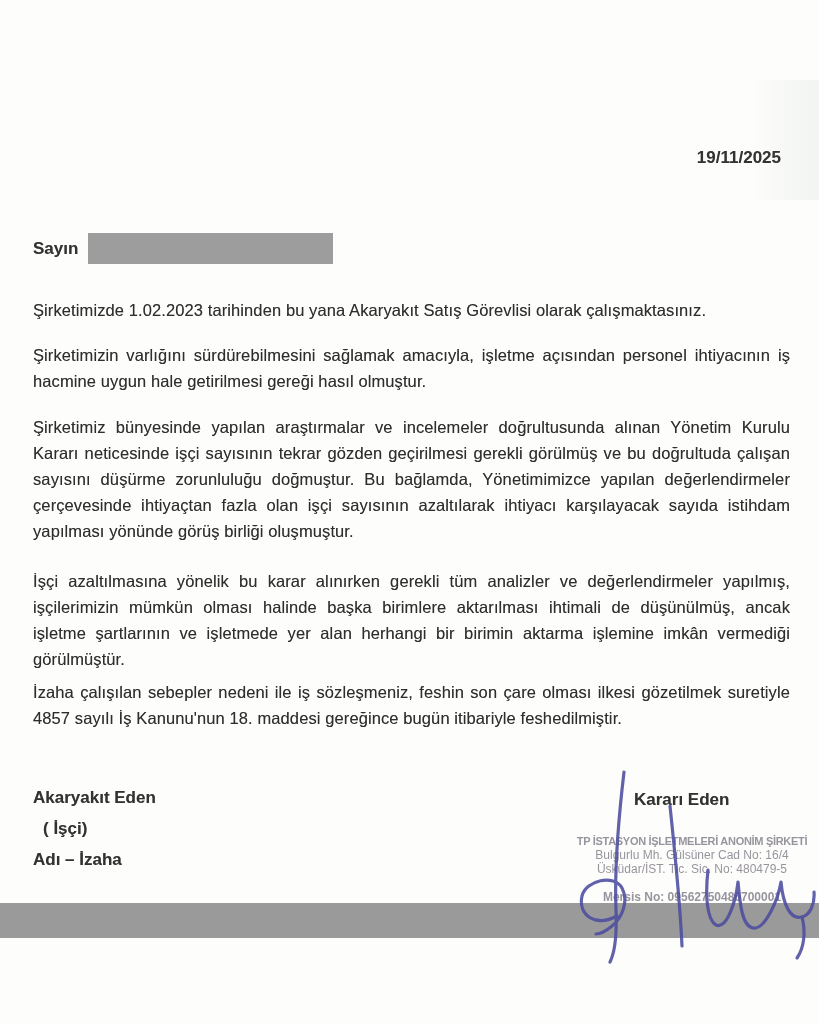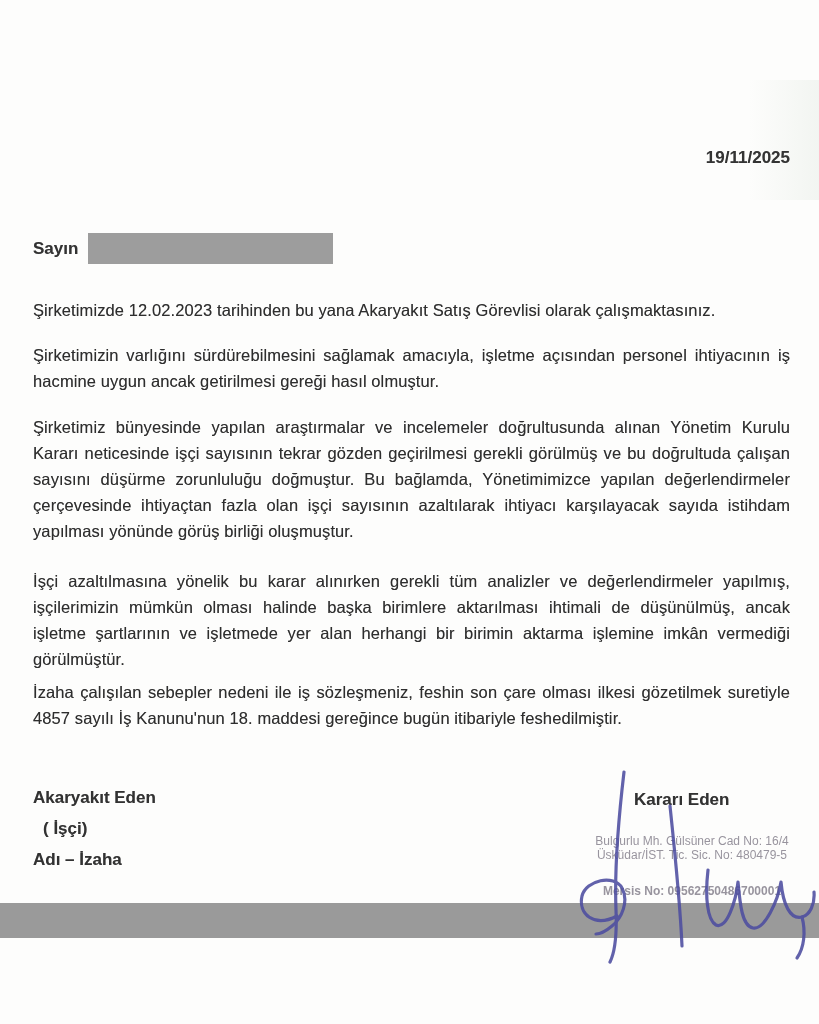--- a/index.html
+++ b/index.html
@@ -9,21 +9,21 @@
     height: 1024px;
     margin: 0 auto;
     background: #fdfdfc;
     overflow: hidden;
     font-family: "Liberation Sans", sans-serif;
     color: #2b2b2b;
   }
   .date {
     position: absolute;
     top: 148px;
-    right: 29px;
+    right: 38px;
     font-size: 17px;
     font-weight: bold;
     color: #343434;
     text-shadow: 0 0 0.6px #44444466;
   }
   .salutation-row {
     position: absolute;
     top: 233px;
     left: 33px;
     height: 31px;
@@ -86,21 +86,21 @@
     top: 834px;
     width: 240px;
     text-align: center;
     color: #98949e;
     filter: blur(0.7px);
     z-index: 2;
     line-height: 14px;
   }
   .stamp .stamp-line { font-size: 12px; white-space: nowrap; }
   .stamp .stamp-line-title { font-weight: bold; font-size: 11px; letter-spacing: -0.3px; }
-  .stamp .stamp-line-last { margin-top: 22px; font-weight: bold; }
+  .stamp .stamp-line-last { margin-top: 14px; font-weight: bold; }
   .redaction-bar {
     position: absolute;
     left: 0;
     top: 903px;
     width: 819px;
     height: 35px;
     background: #9a9a9a;
     z-index: 1;
   }
   .signature-svg {
@@ -126,35 +126,36 @@
 
   <div class="scan-shade"></div>
 
   <div class="date">19/11/2025</div>
 
   <div class="salutation-row">
     <span class="salutation-label">Sayın</span>
     <span class="redaction-box"></span>
   </div>
 
-  <div class="para p1">Şirketimizde 12.02.2023 tarihinden bu yana Akaryakıt Satış Görevlisi olarak çalışmaktasınız.</div>
-  <div class="para p2">Şirketimizin varlığını sürdürebilmesini sağlamak amacıyla, işletme açısından personel ihtiyacının iş hacmine uygun ancak getirilmesi gereği hasıl olmuştur.</div>
+  <div class="para p1">Şirketimizde 1.02.2023 tarihinden bu yana Akaryakıt Satış Görevlisi olarak çalışmaktasınız.</div>
+  <div class="para p2">Şirketimizin varlığını sürdürebilmesini sağlamak amacıyla, işletme açısından personel ihtiyacının iş hacmine uygun hale getirilmesi gereği hasıl olmuştur.</div>
   <div class="para p3">Şirketimiz bünyesinde yapılan araştırmalar ve incelemeler doğrultusunda alınan Yönetim Kurulu Kararı neticesinde işçi sayısının tekrar gözden geçirilmesi gerekli görülmüş ve bu doğrultuda çalışan sayısını düşürme zorunluluğu doğmuştur. Bu bağlamda, Yönetimimizce yapılan değerlendirmeler çerçevesinde ihtiyaçtan fazla olan işçi sayısının azaltılarak ihtiyacı karşılayacak sayıda istihdam yapılması yönünde görüş birliği oluşmuştur.</div>
   <div class="para p4">İşçi azaltılmasına yönelik bu karar alınırken gerekli tüm analizler ve değerlendirmeler yapılmış, işçilerimizin mümkün olması halinde başka birimlere aktarılması ihtimali de düşünülmüş, ancak işletme şartlarının ve işletmede yer alan herhangi bir birimin aktarma işlemine imkân vermediği görülmüştür.</div>
   <div class="para p5">İzaha çalışılan sebepler nedeni ile iş sözleşmeniz, feshin son çare olması ilkesi gözetilmek suretiyle 4857 sayılı İş Kanunu'nun 18. maddesi gereğince bugün itibariyle feshedilmiştir.</div>
 
   <div class="sig-left">
     <div class="line">Akaryakıt Eden</div>
     <div class="line line2">( İşçi)</div>
     <div class="line">Adı – İzaha</div>
   </div>
 
   <div class="sig-right-title">Kararı Eden</div>
 
   <div class="stamp">
+    <div class="stamp-line stamp-line-title">TP İSTASYON İŞLETMELERİ ANONİM ŞİRKETİ</div>
     <div class="stamp-line">Bulgurlu Mh. Gülsüner Cad No: 16/4</div>
     <div class="stamp-line">Üsküdar/İST. Tic. Sic. No: 480479-5</div>
     <div class="stamp-line stamp-line-last">Mersis No: 09562750486700001</div>
   </div>
 
   <div class="redaction-bar"></div>
 
   <svg class="signature-svg" width="256" height="200" viewBox="0 0 256 200" fill="none" stroke="#4d4da0" stroke-width="3.2" stroke-linecap="round" stroke-linejoin="round" opacity="0.88">
     <path d="M62 4 C58 38 52 92 54 142 C55 168 52 186 48 194"></path>
     <path d="M55 148 C32 160 16 146 20 128 C24 112 52 106 60 120 C67 133 60 150 50 158 C44 163 38 166 34 166"></path>

